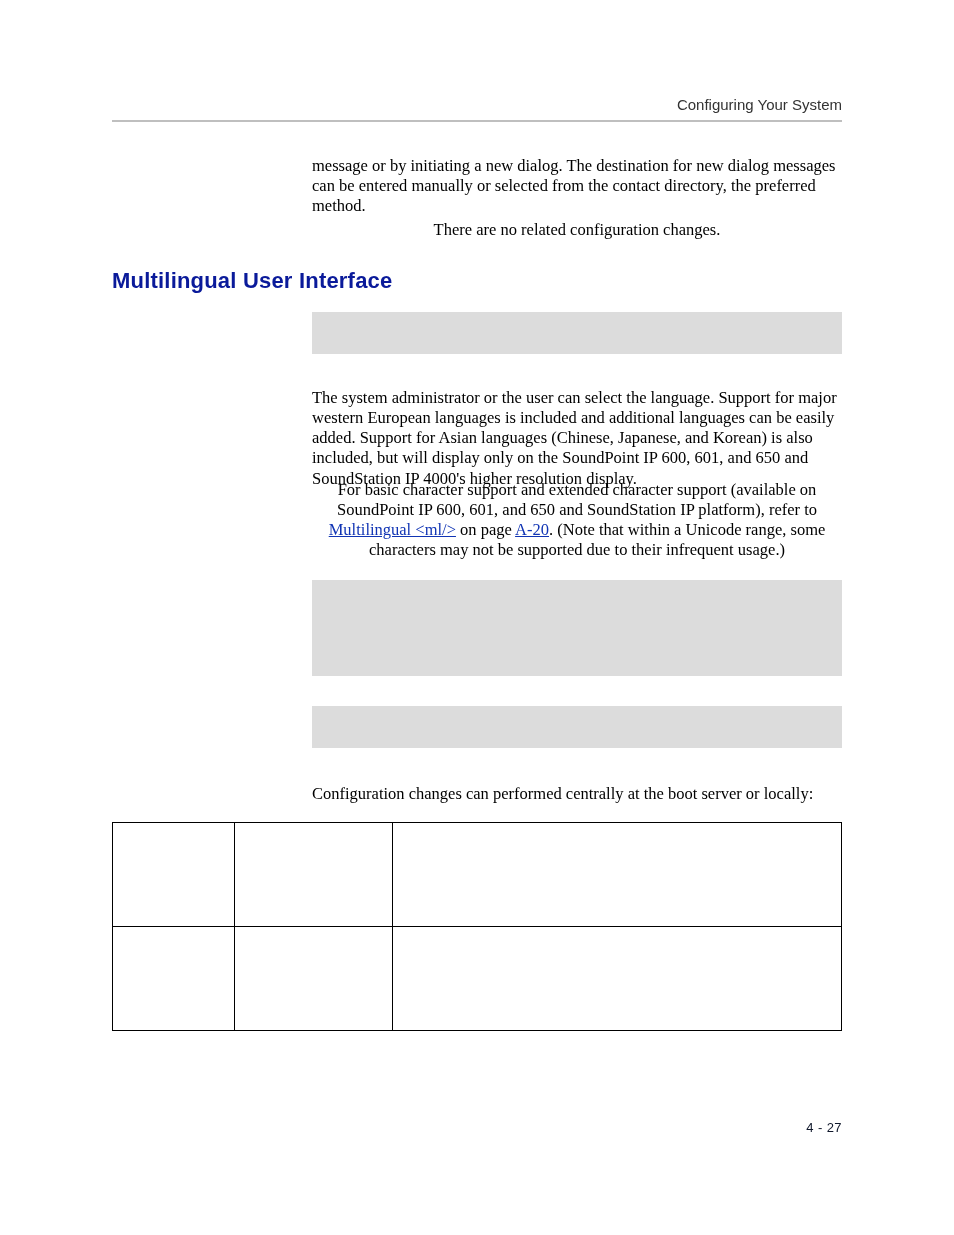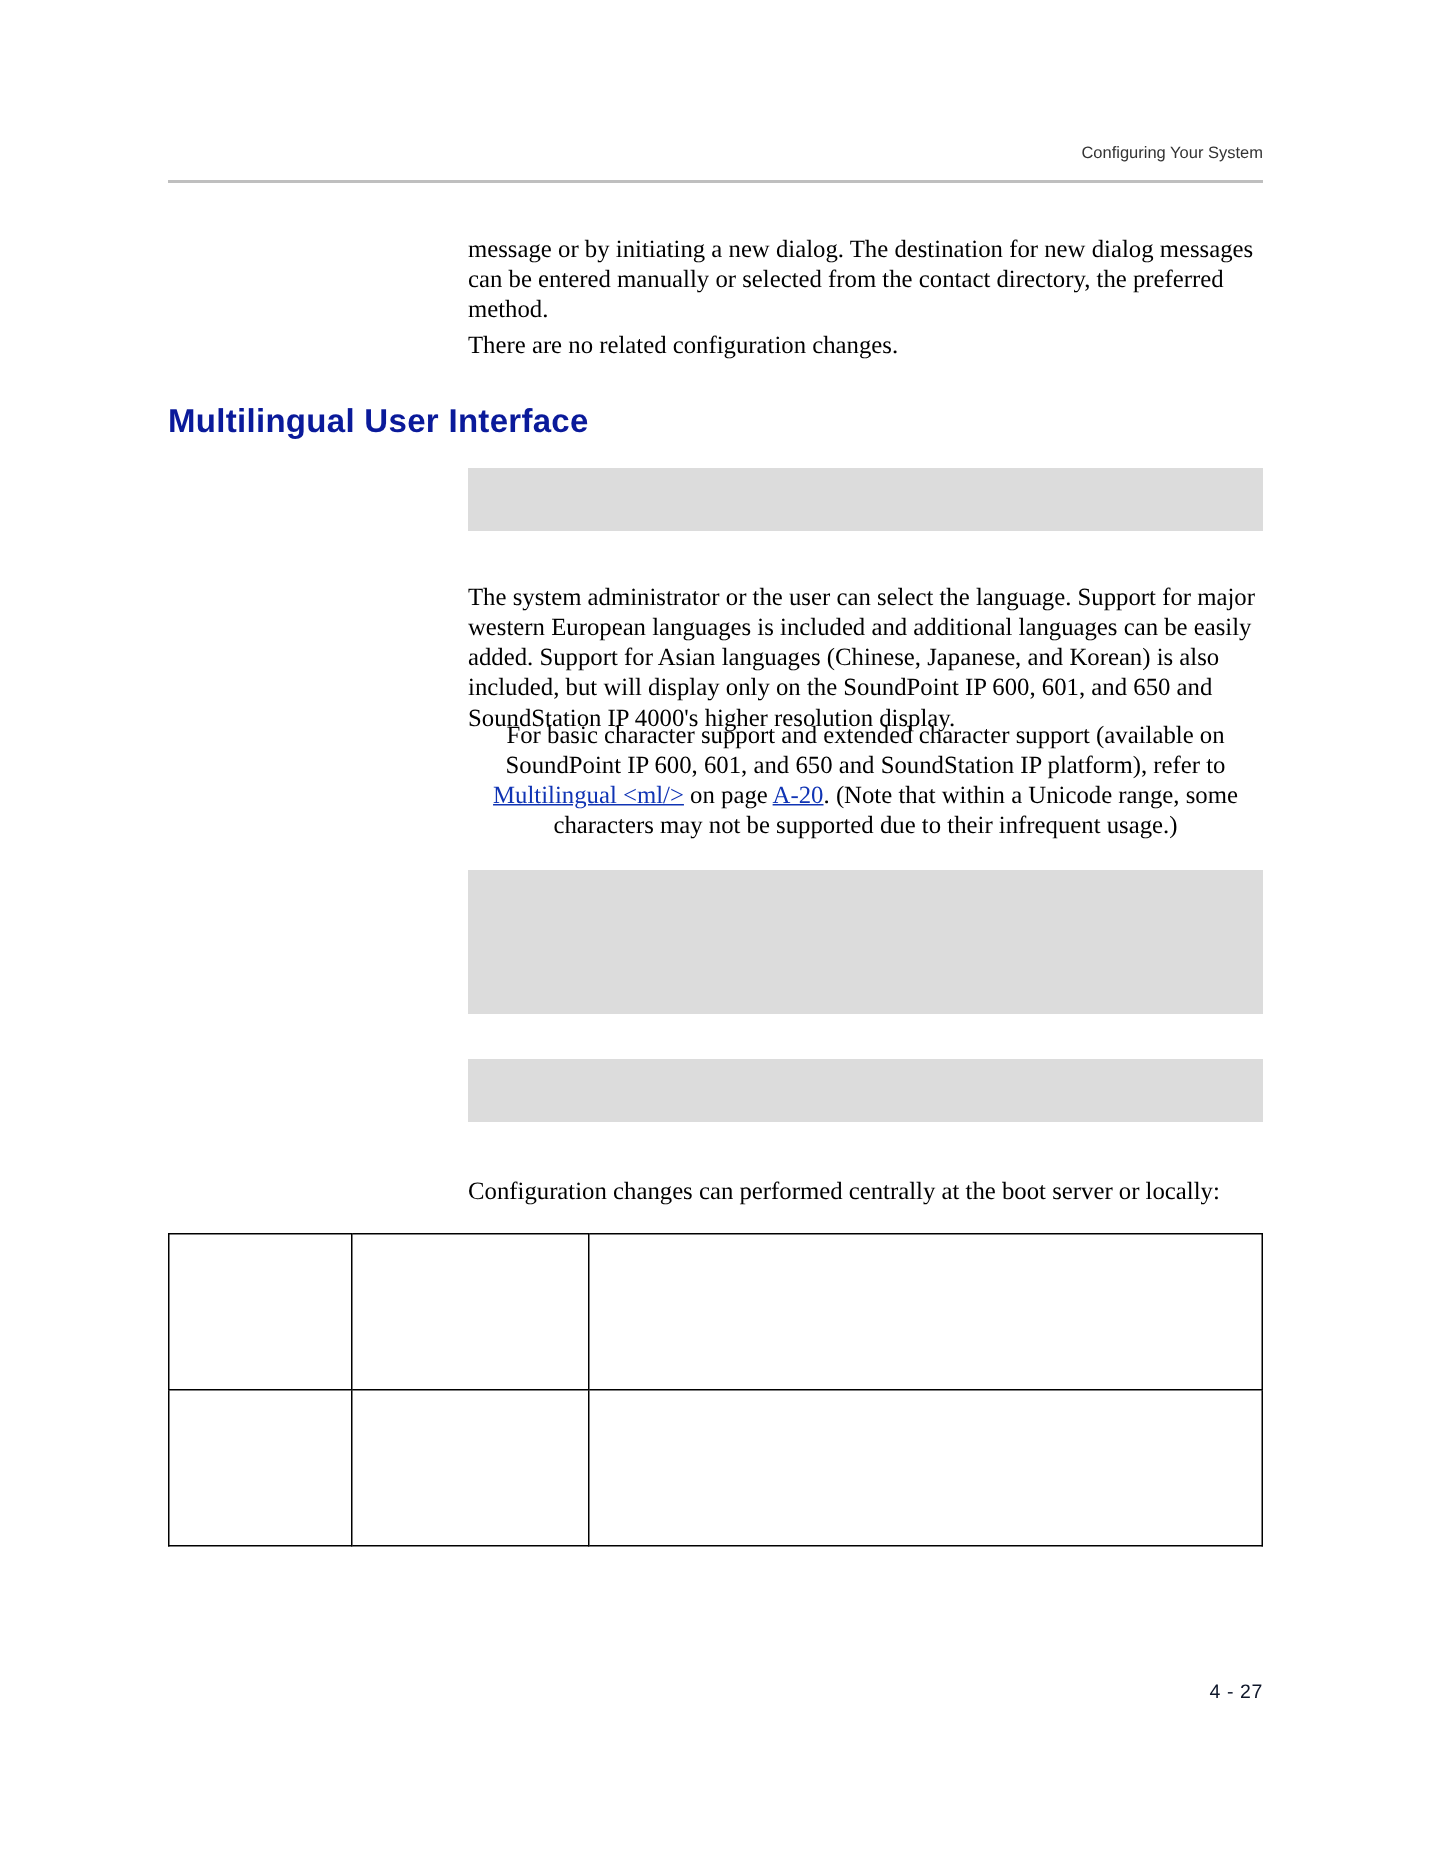--- a/index.html
+++ b/index.html
@@ -13,40 +13,40 @@
     position: relative;
     width: 954px;
     height: 1235px;
     padding: 0;
   }
   .running-head {
     position: absolute;
     top: 96px;
     right: 112px;
     font-family: "Helvetica Neue", Arial, sans-serif;
-    font-size: 11px;
+    font-size: 15px;
     color: #333;
   }
   .hr {
     position: absolute;
     top: 120px;
     left: 112px;
     right: 112px;
     height: 2px;
     background: #bfbfbf;
   }
   .body-col {
     position: absolute;
     left: 312px;
     right: 112px;
     font-size: 16.5px;
     line-height: 1.22;
   }
   .para1 { top: 156px; }
-  .para2 { top: 220px; }
+  .para2 { top: 220px; text-align: center; }
   .section-heading {
     position: absolute;
     top: 268px;
     left: 112px;
     font-family: "Arial Narrow", "Helvetica Neue Condensed", Arial, sans-serif;
     font-stretch: condensed;
     font-weight: 700;
     font-size: 22px;
     color: #0a1a9a;
     letter-spacing: 0.2px;

